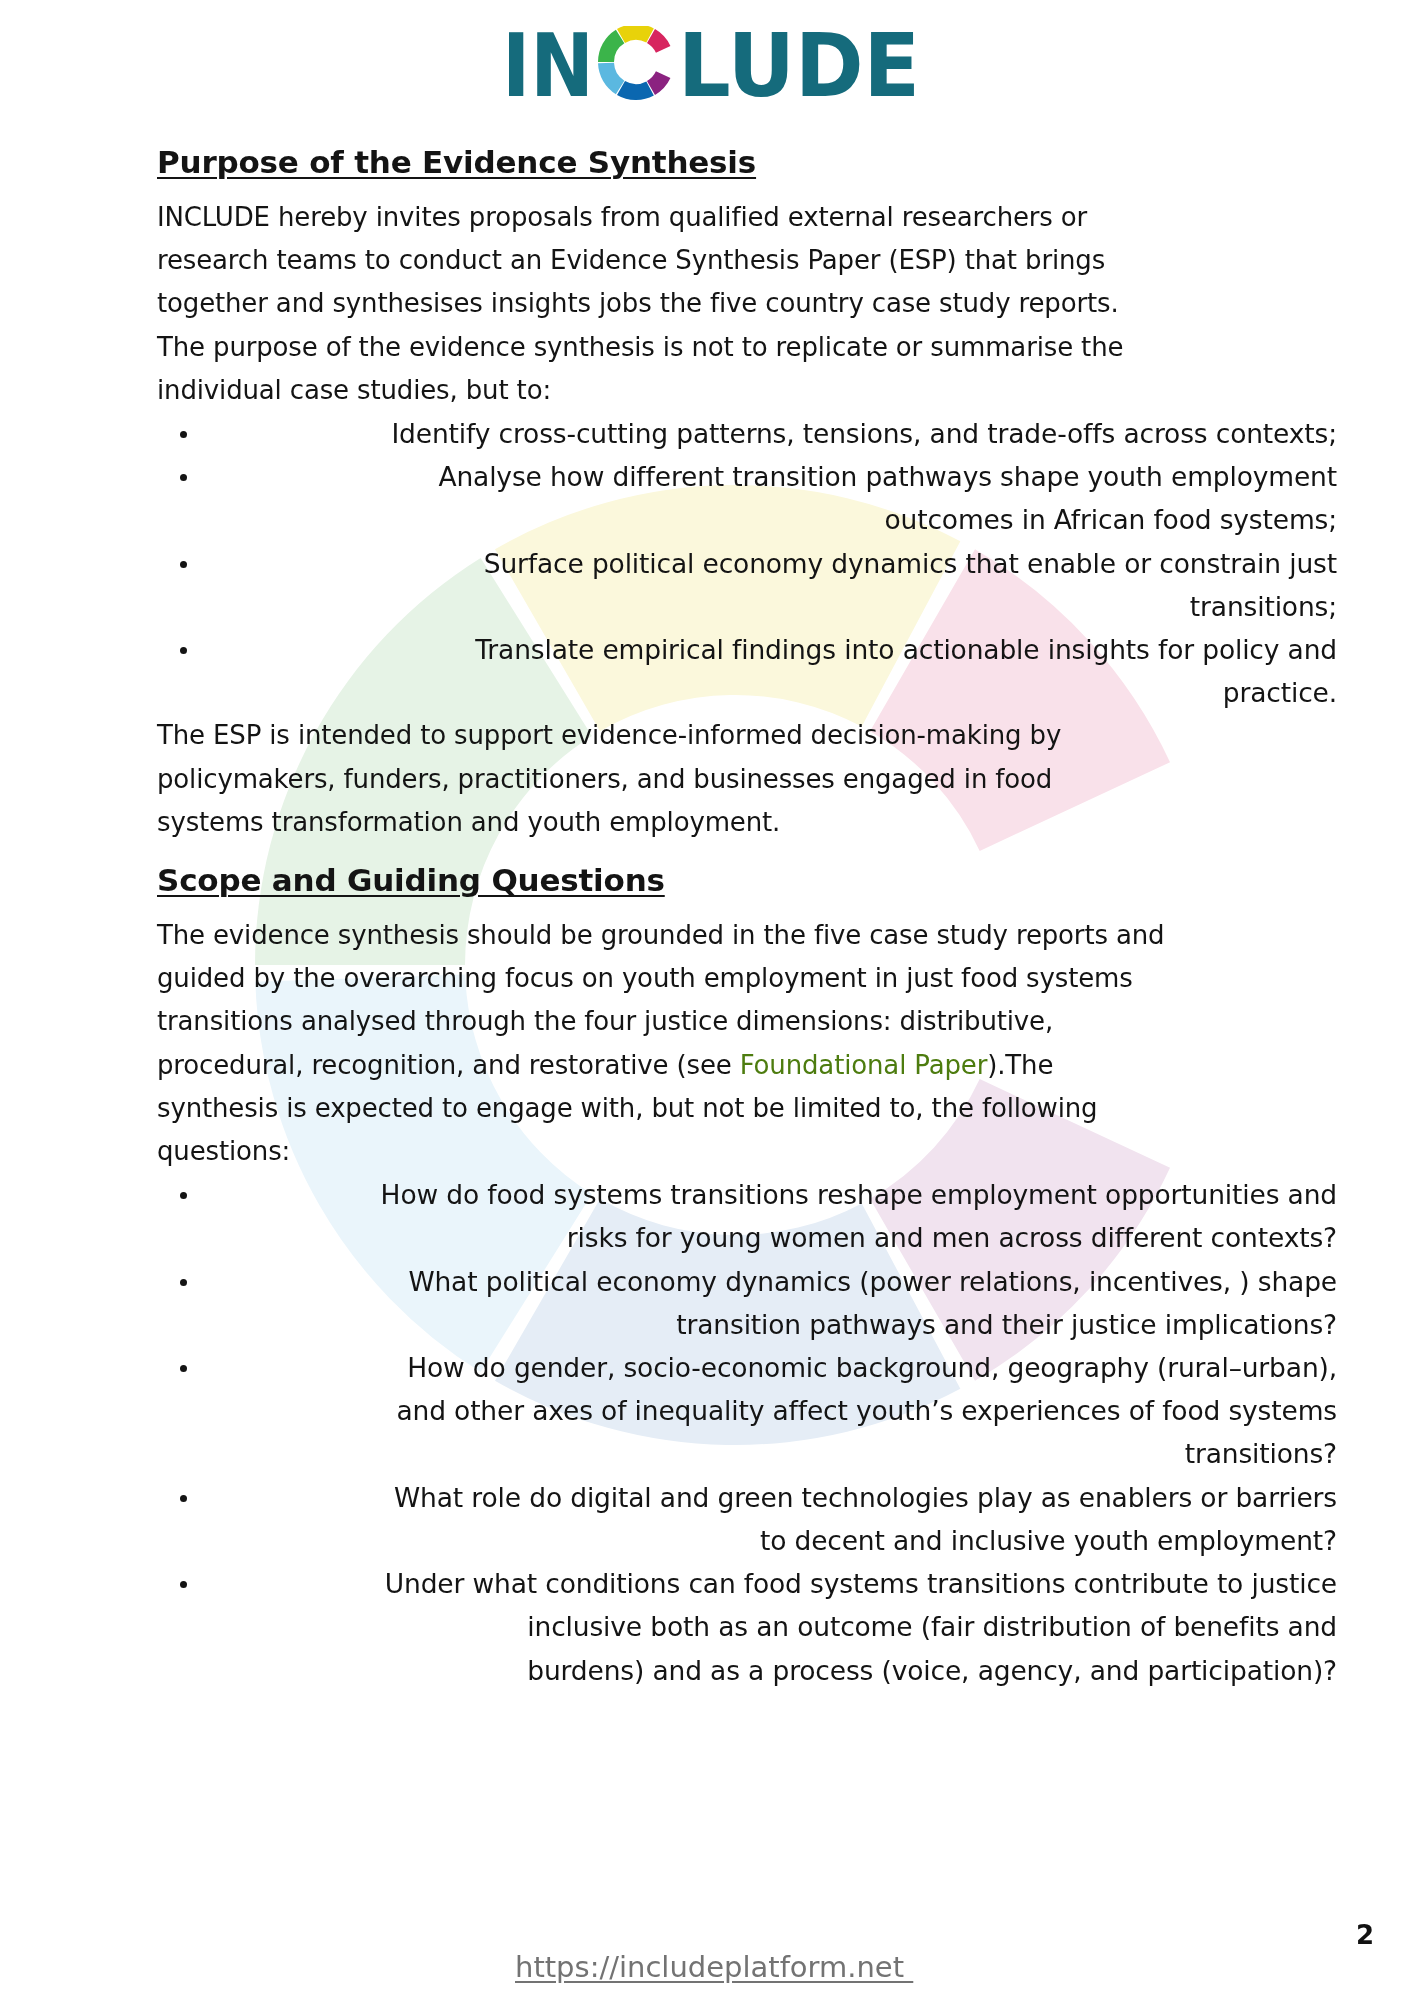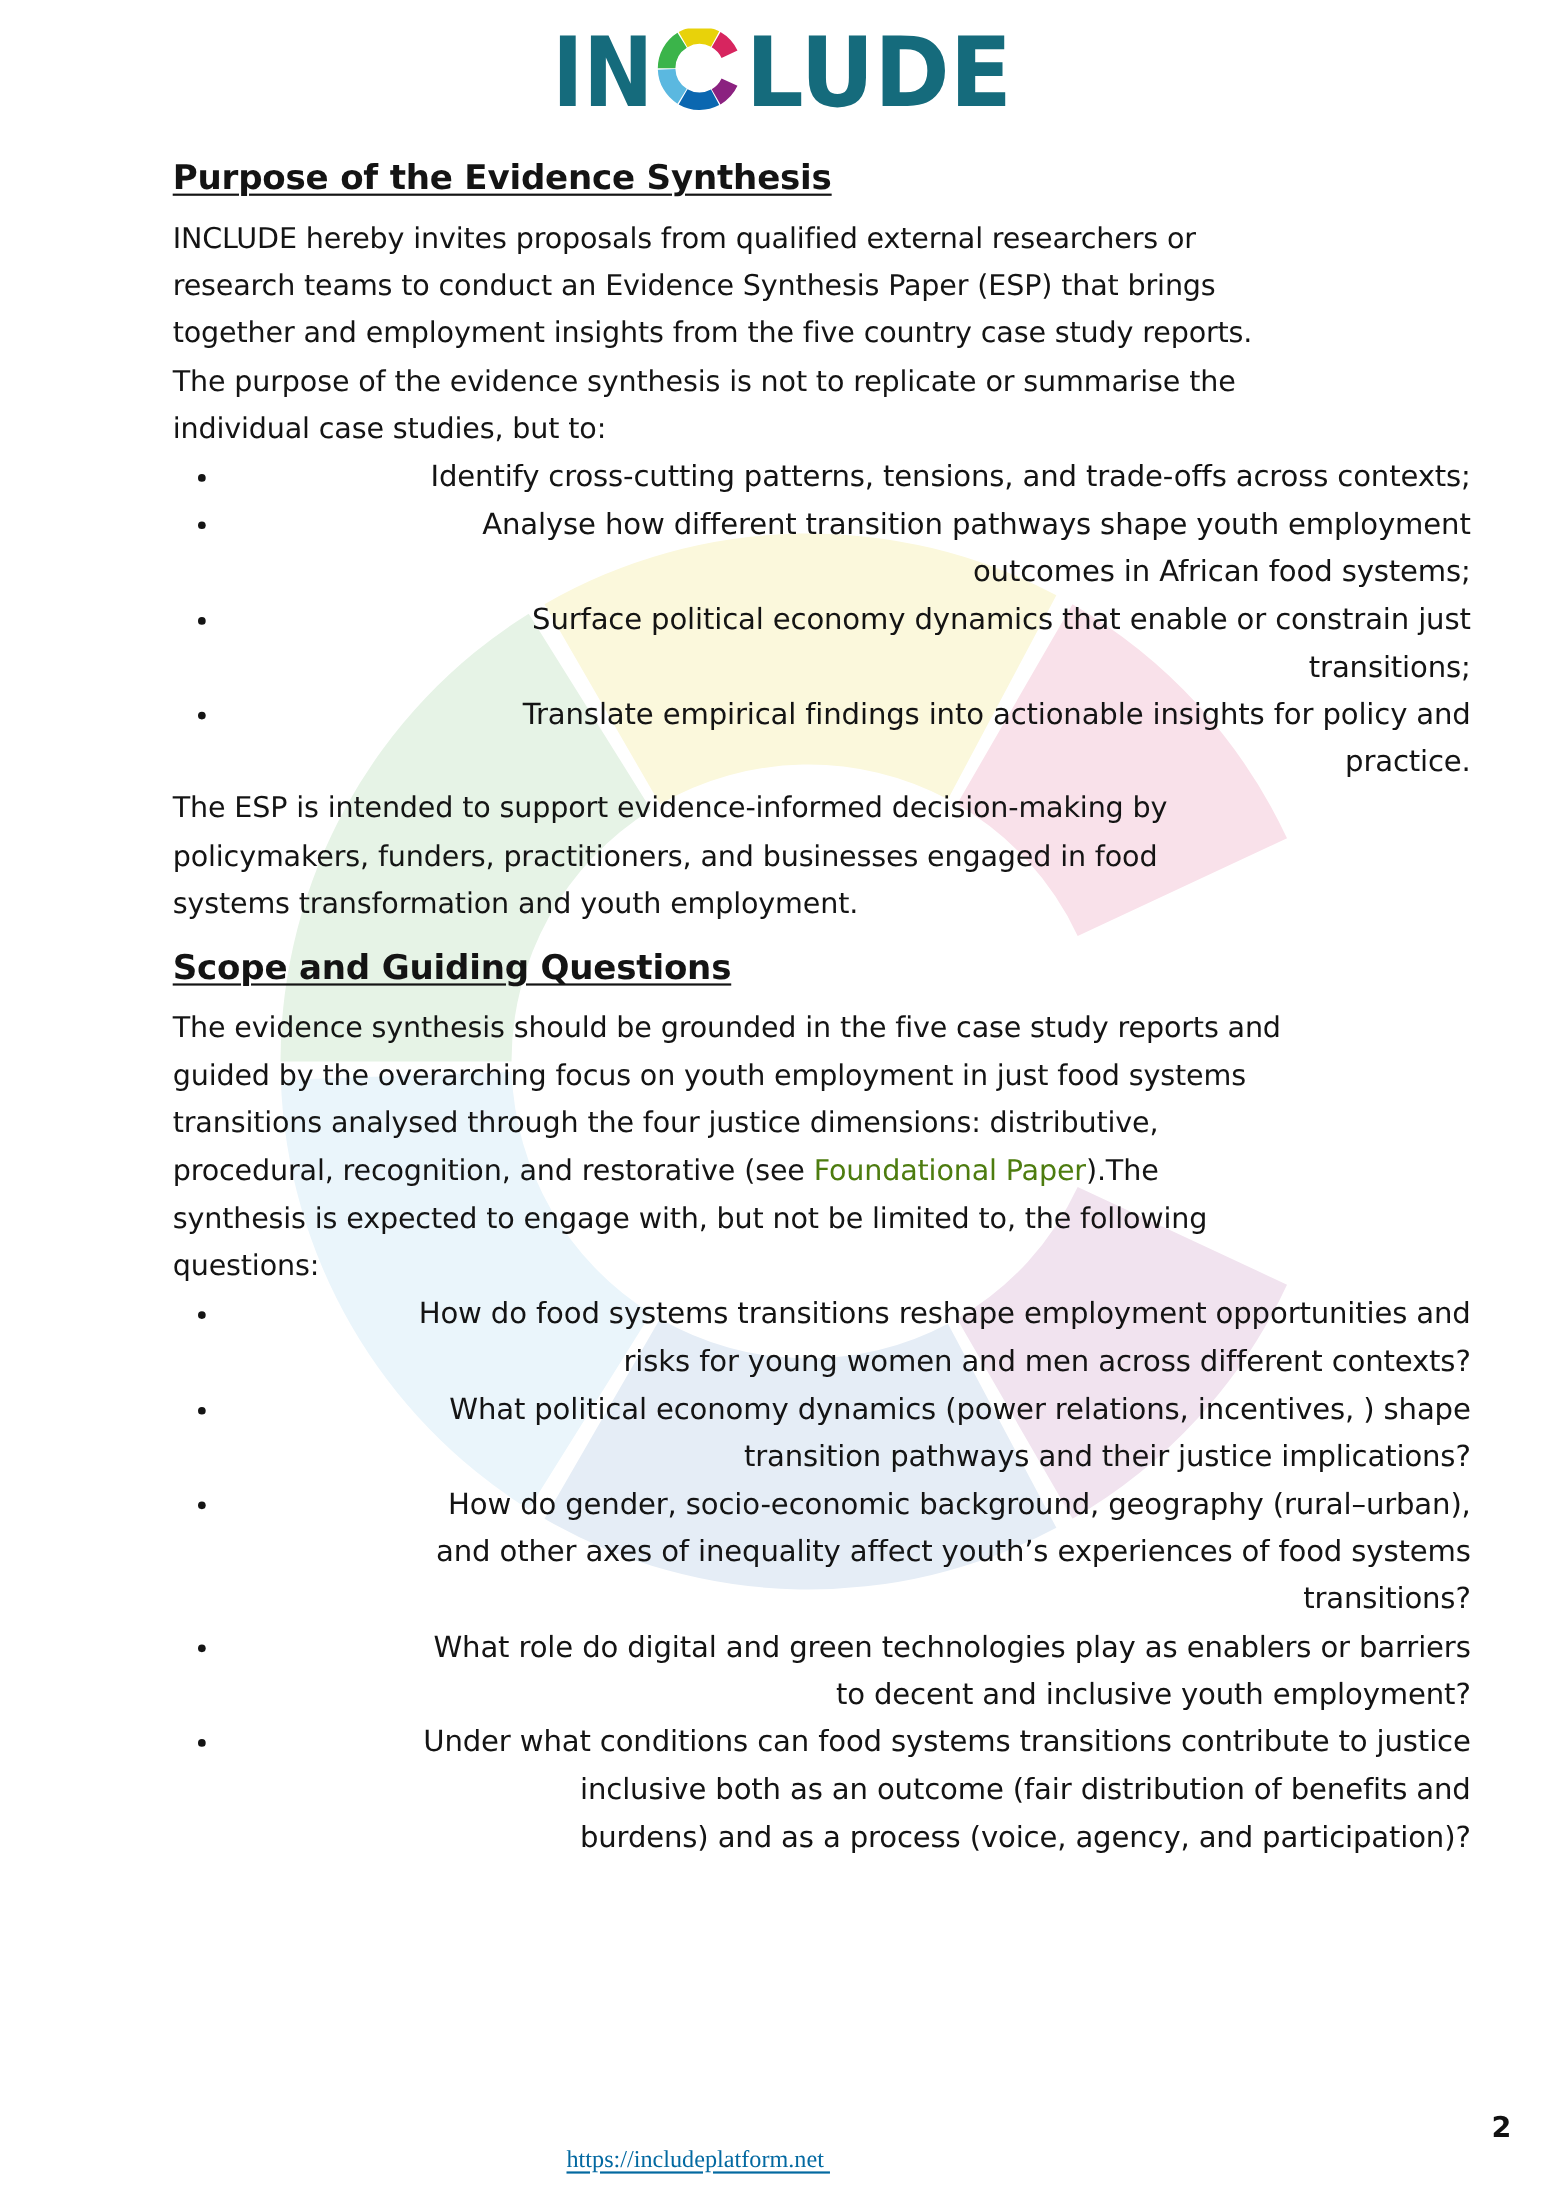--- a/index.html
+++ b/index.html
@@ -93,27 +93,26 @@
       top: 1920px;
       font-size: 26px;
       font-weight: bold;
       color: #111;
       z-index: 2;
     }
     .footer-link {
       position: absolute;
       left: 515px;
       top: 1950px;
-      font-size: 22px;
-      color: #0369a1;
+      font-size: 29px;
+      color: #737373;
       text-decoration: underline;
       text-underline-offset: 4px;
       z-index: 2;
       white-space: pre;
-      font-family: Liberation Serif, serif;
     }
   </style>
 </head>
 <body>
 
 <svg class="watermark" viewBox="0 0 1414 2000" id="wm">
     <g>
       <path d="M495.0000000000001,549.3078061834694 A480,480 0 0 1 960.3463501372275,541.185155427715 L861.7573219521905,726.6041499280898 A270,270 0 0 0 600,731.1731409782016 Z" fill="#fbf8dc"></path>
       <path d="M975,549.3078061834694 A480,480 0 0 1 1170.027737777592,762.1432343644642 L979.7031024998955,850.8930693300111 A270,270 0 0 0 870,731.1731409782016 Z" fill="#f9e1ea"></path>
       <path d="M255,964.9999999999999 A480,480 0 0 1 480.6387531680617,557.9369138449155 L591.9217986570347,736.027014037765 A270,270 0 0 0 465,965 Z" fill="#e6f3e6"></path>
@@ -136,21 +135,21 @@
   <text id="logo-right" x="176" y="70" font-family="'DejaVu Sans', sans-serif" font-weight="bold" font-size="88" textLength="242" lengthAdjust="spacingAndGlyphs" fill="#156b7c">LUDE</text>
 </svg>
 
 <div class="content">
   <h2 class="heading">Purpose of the Evidence Synthesis</h2>
   <div class="gap-after-h"></div>
 
   <p class="para" id="s1-intro">
       <span class="line">INCLUDE hereby invites proposals from qualified external researchers or</span>
       <span class="line">research teams to conduct an Evidence Synthesis Paper (ESP) that brings</span>
-      <span class="line">together and employment insights from the five country case study reports.</span>
+      <span class="line">together and synthesises insights jobs the five country case study reports.</span>
       <span class="line">The purpose of the evidence synthesis is not to replicate or summarise the</span>
       <span class="line">individual case studies, but to:</span>
     </p>
   <ul class="bullets" id="s1-bullets">
       <li>
         <span class="dot"></span>
         <span class="line">Identify cross-cutting patterns, tensions, and trade-offs across contexts;</span>
       </li>
       <li>
         <span class="dot"></span>

